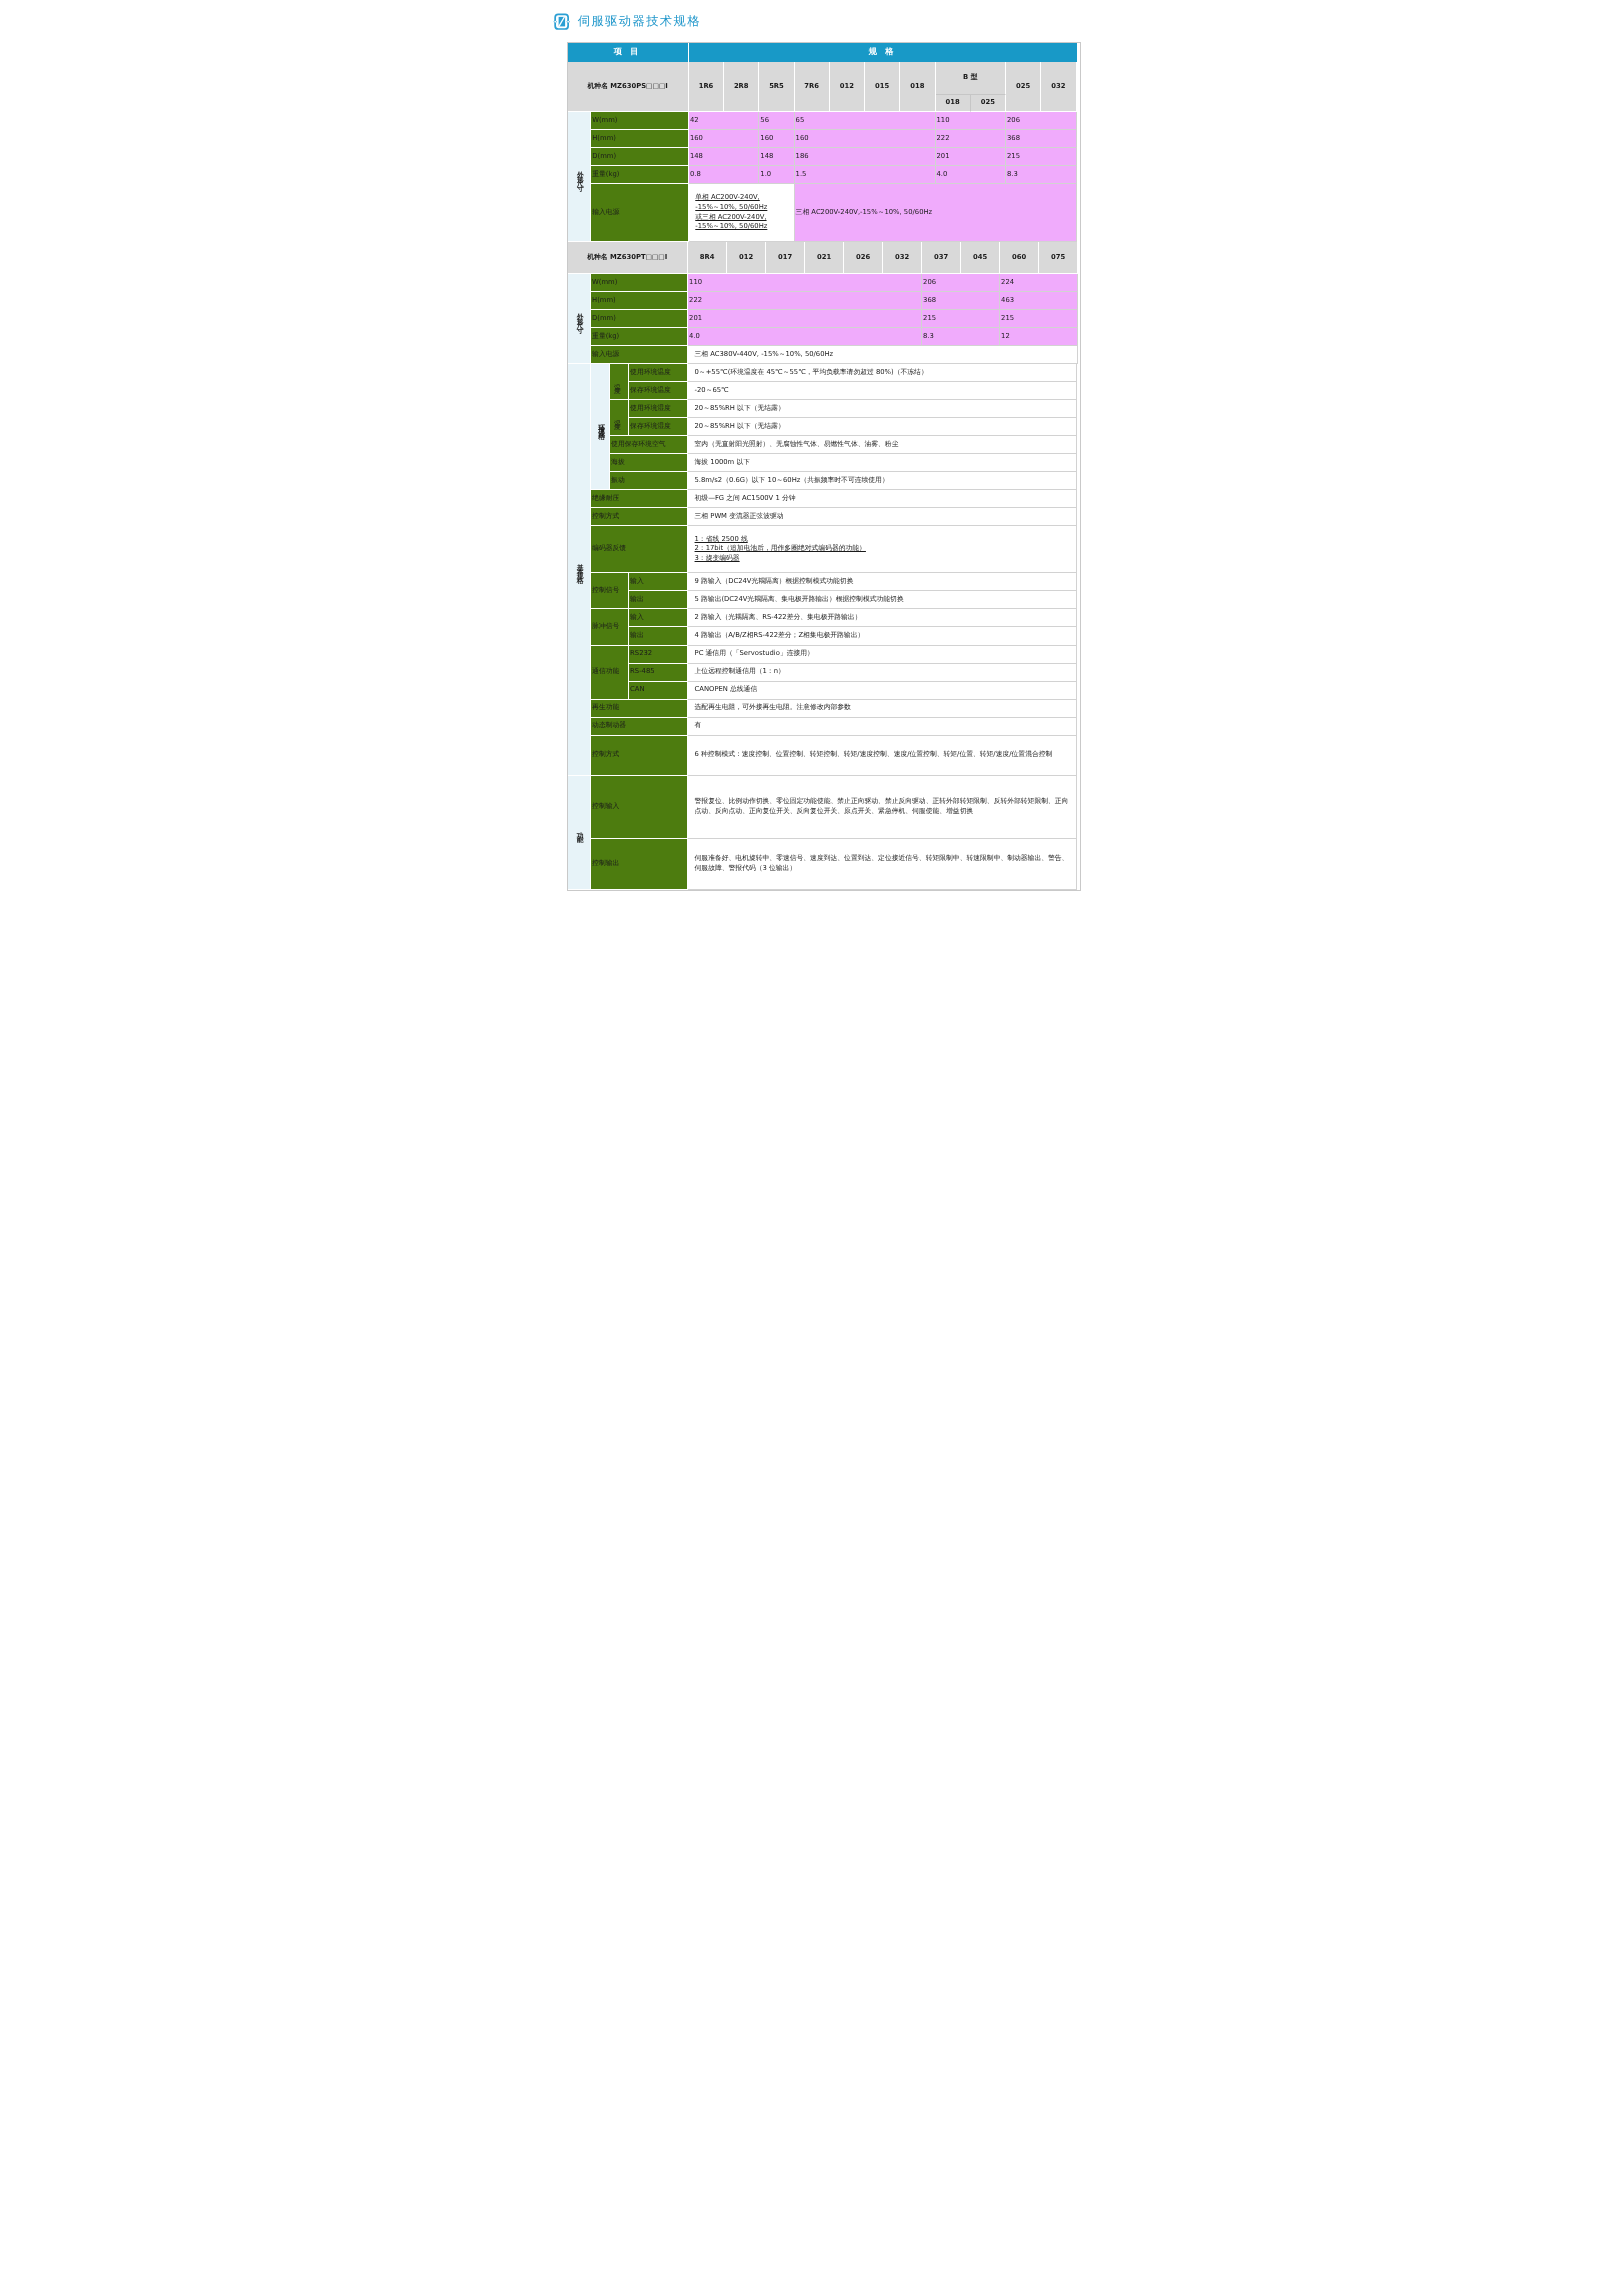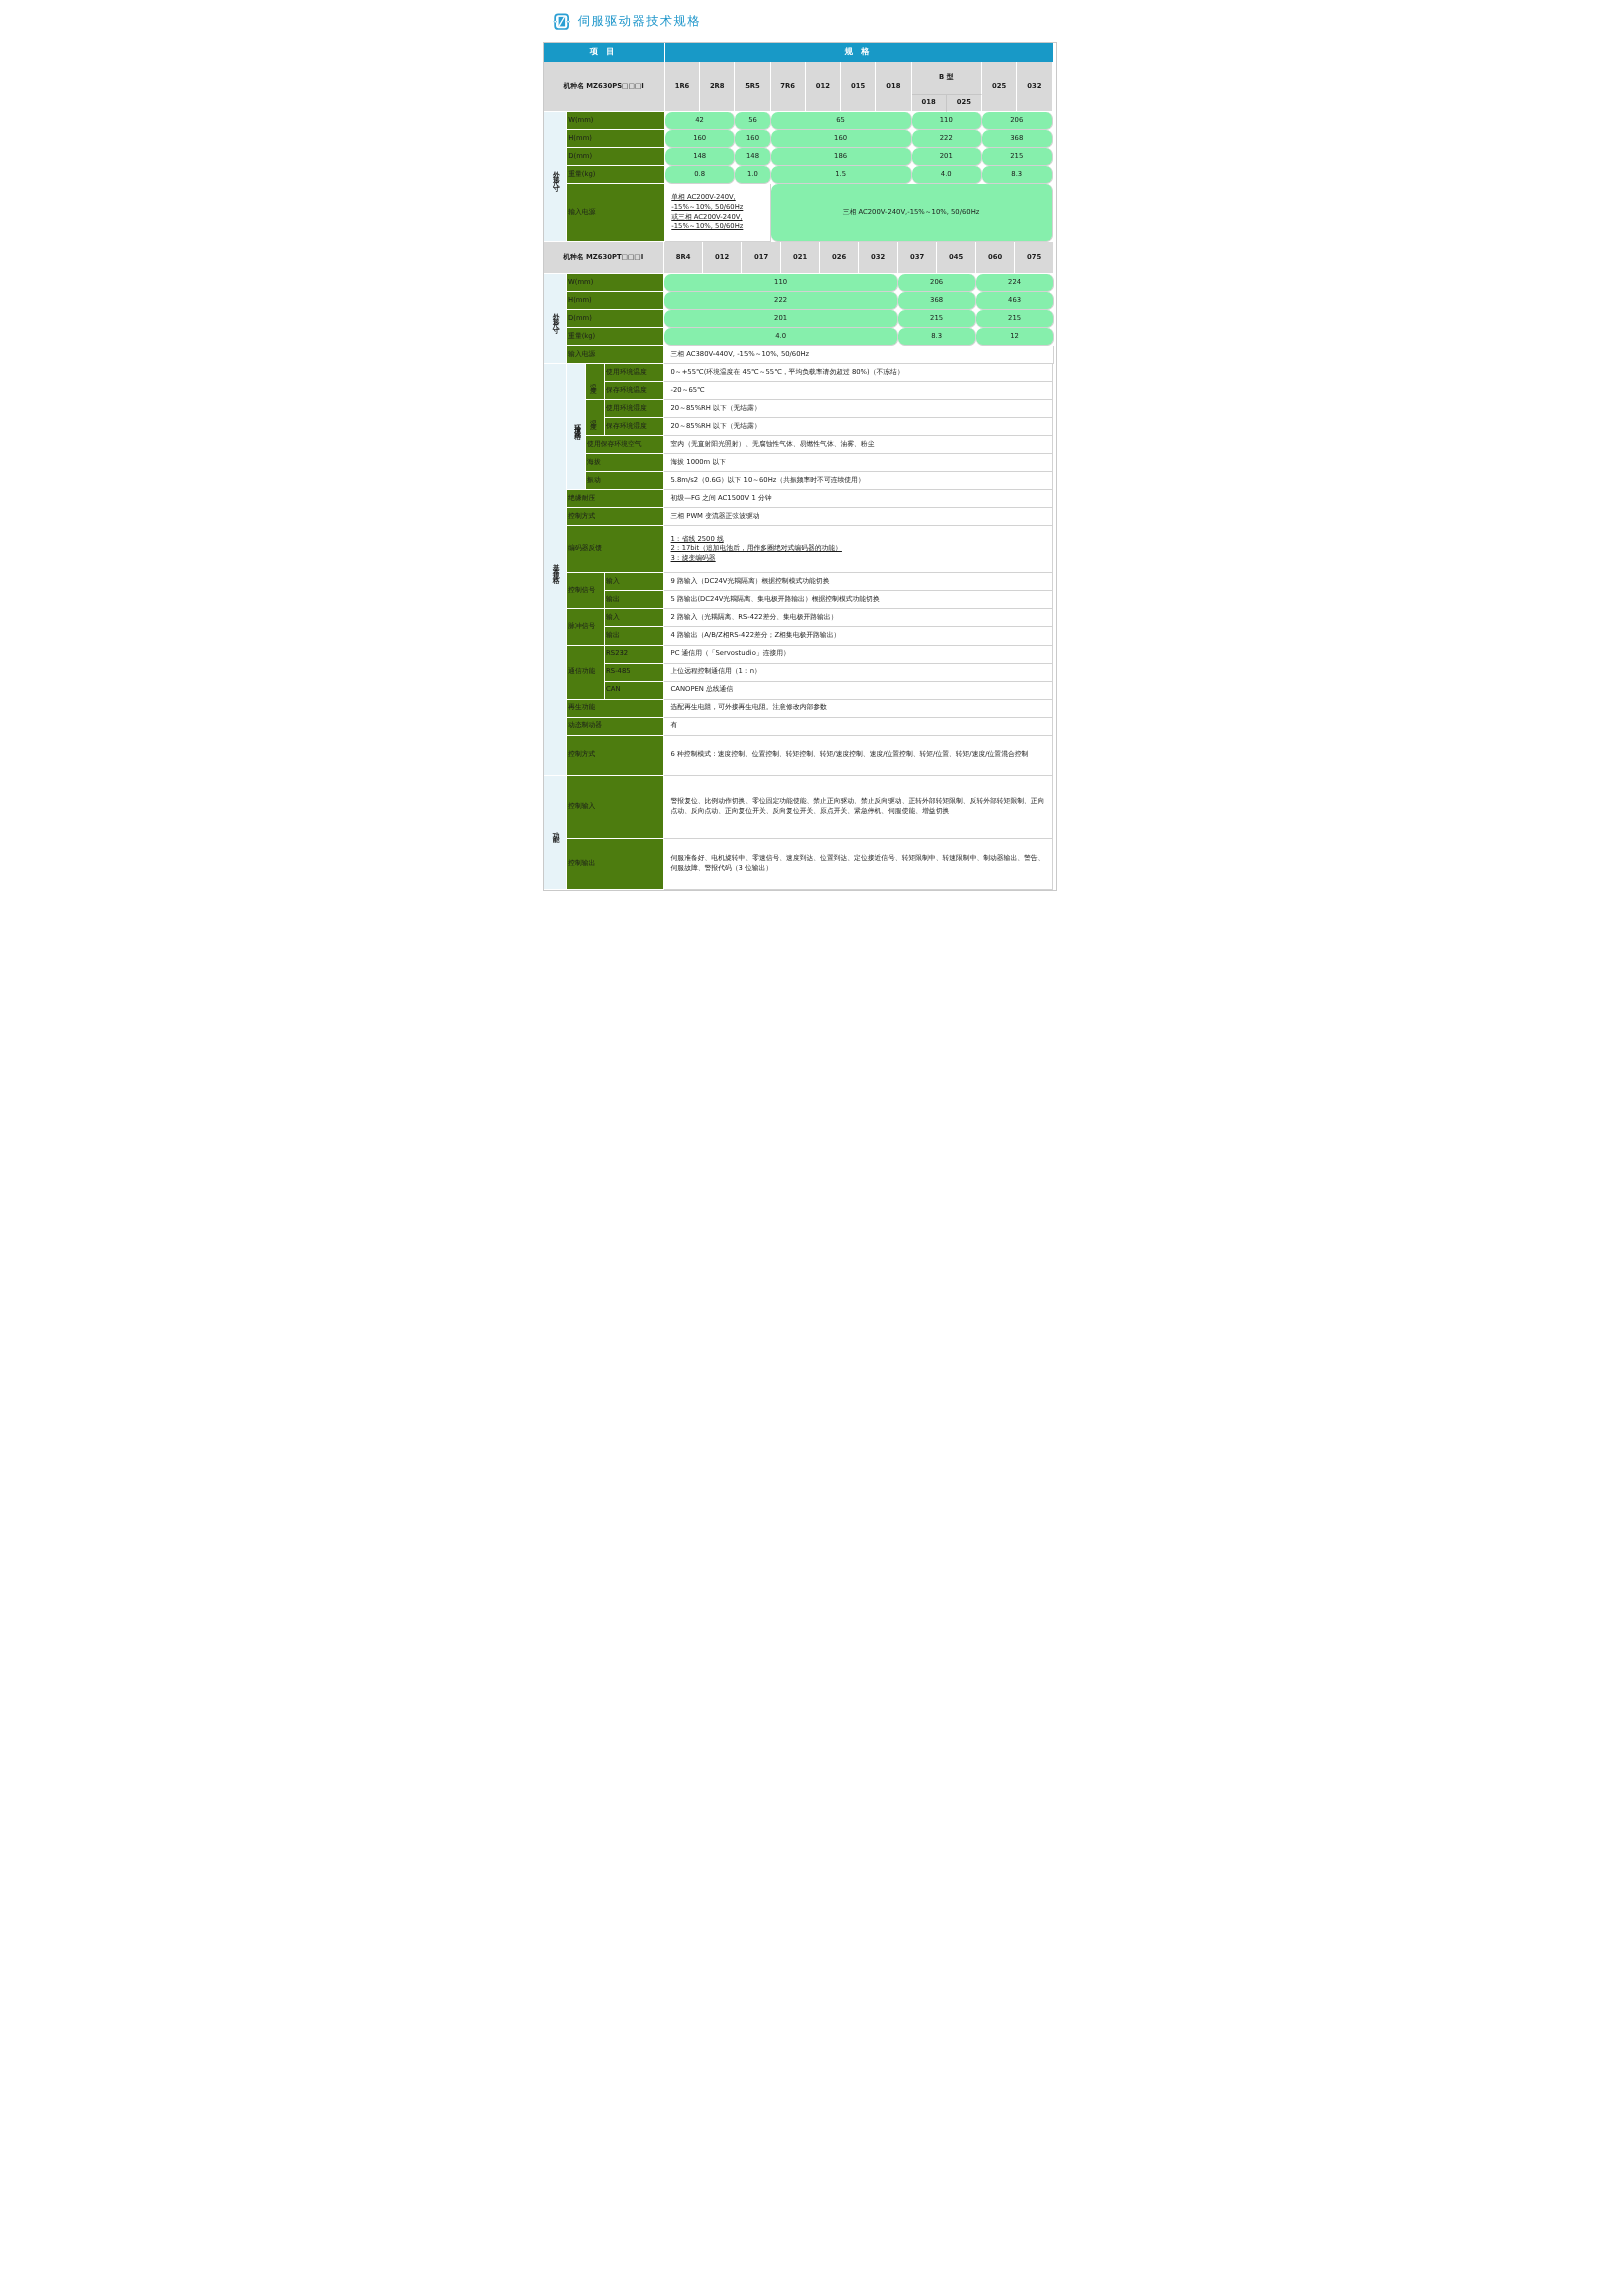--- a/index.html
+++ b/index.html
@@ -5,21 +5,21 @@
   html,body{margin:0;padding:0;background:#ffffff;
     font-family:"DejaVu Sans","Liberation Sans",sans-serif;color:#1a1a1a;}
   .page{width:540px;margin:0 auto;padding:8.2px 0 18px 0;}
 
   
   .titlebar{display:flex;align-items:center;gap:7.3px;margin:4.5px 0 11.8px 13.6px;}
   .title-icon{width:17.3px;height:17.3px;flex:0 0 auto;}
   .page-title{color:#2097cb;font-size:12.3px;font-weight:normal;letter-spacing:1.4px;}
 
   
-  .frame{width:512px;margin-left:3px;border:1.4px solid #c9c9c9;background:#fff;}
+  .frame{width:512px;margin-left:27px;border:1.4px solid #c9c9c9;background:#fff;}
   table{border-collapse:separate;border-spacing:0;table-layout:fixed;width:509px;}
   td{box-sizing:border-box;vertical-align:middle;font-size:6.8px;line-height:1.45;
      overflow:hidden;}
 
   
   .hd td{background:#1899c7;color:#fff;font-weight:bold;font-size:8.2px;
      text-align:center;height:19px;letter-spacing:2.7px;border-right:1.4px solid #fff;}
   .hd td:last-child{border-right:none;}
 
   
@@ -30,22 +30,22 @@
 
   
   .lab{background:#4d7c0f;text-align:left;
      border-right:1.4px solid #fff;border-bottom:1.4px solid #fff;}
   .grp{background:#e7f3f8;text-align:center;
      border-right:1.4px solid #fff;border-bottom:1.4px solid #fff;}
   .vtext{writing-mode:vertical-rl;text-orientation:upright;letter-spacing:4.5px;
      font-weight:bold;display:inline-block;}
 
   
-  .d{background:#86efac;text-align:center;
-     border-right:0.9px solid #d2d2d2;border-bottom:0.9px solid #d2d2d2;border-radius:7px;}
+  .d{background:#f0abfc;
+     border-right:0.9px solid #d2d2d2;border-bottom:0.9px solid #d2d2d2;}
   .dl{background:#fff;text-align:left;padding:3.6px 4.5px 3.6px 6.4px;
      border-right:0.9px solid #d2d2d2;border-bottom:0.9px solid #d2d2d2;}
   .pre{white-space:pre-line;text-decoration:underline;}
   .rh38 td{height:18px;}
 </style>
 </head>
 <body>
 <div class="page">
 
   <div class="titlebar">

